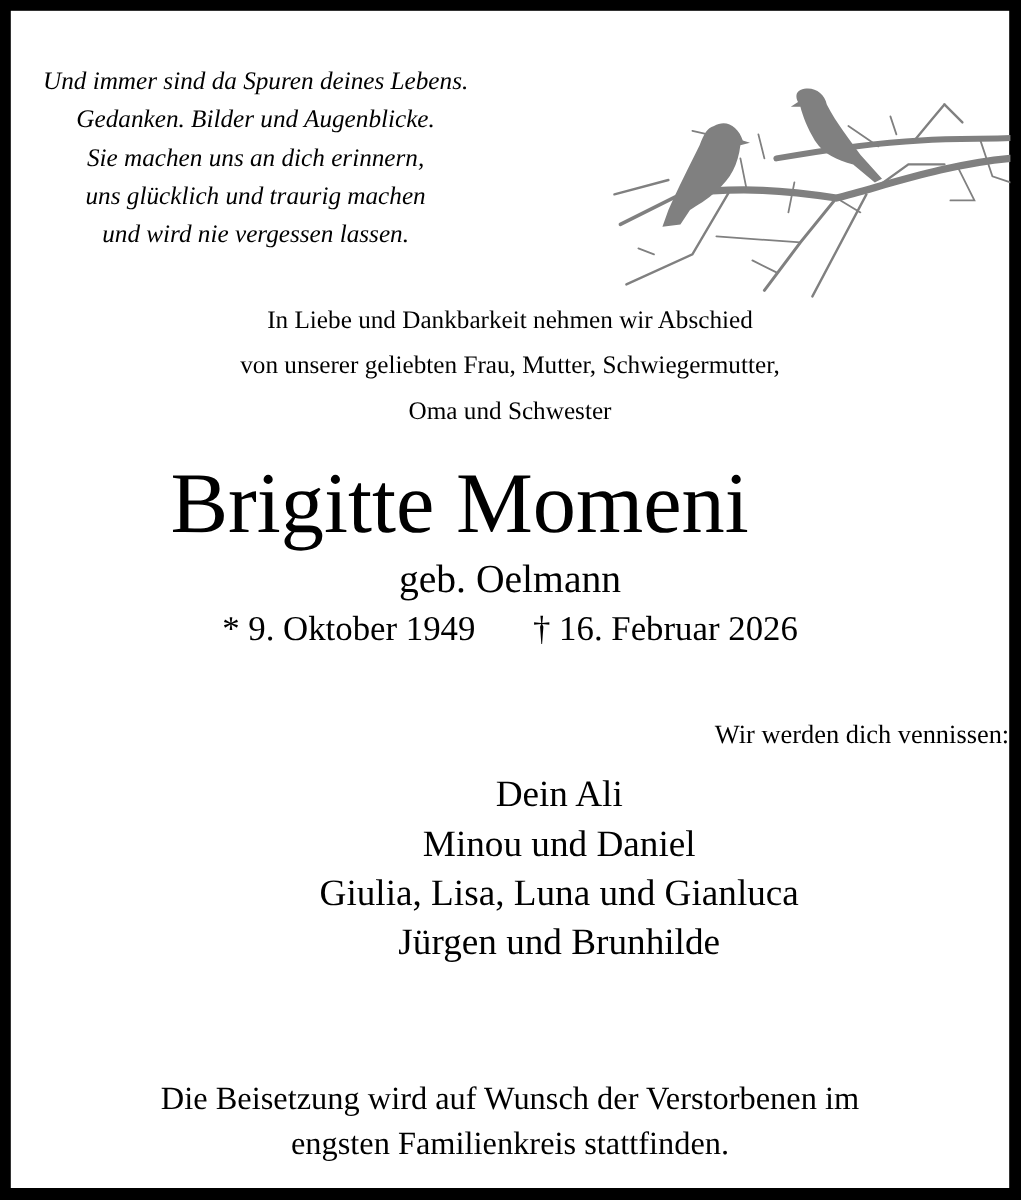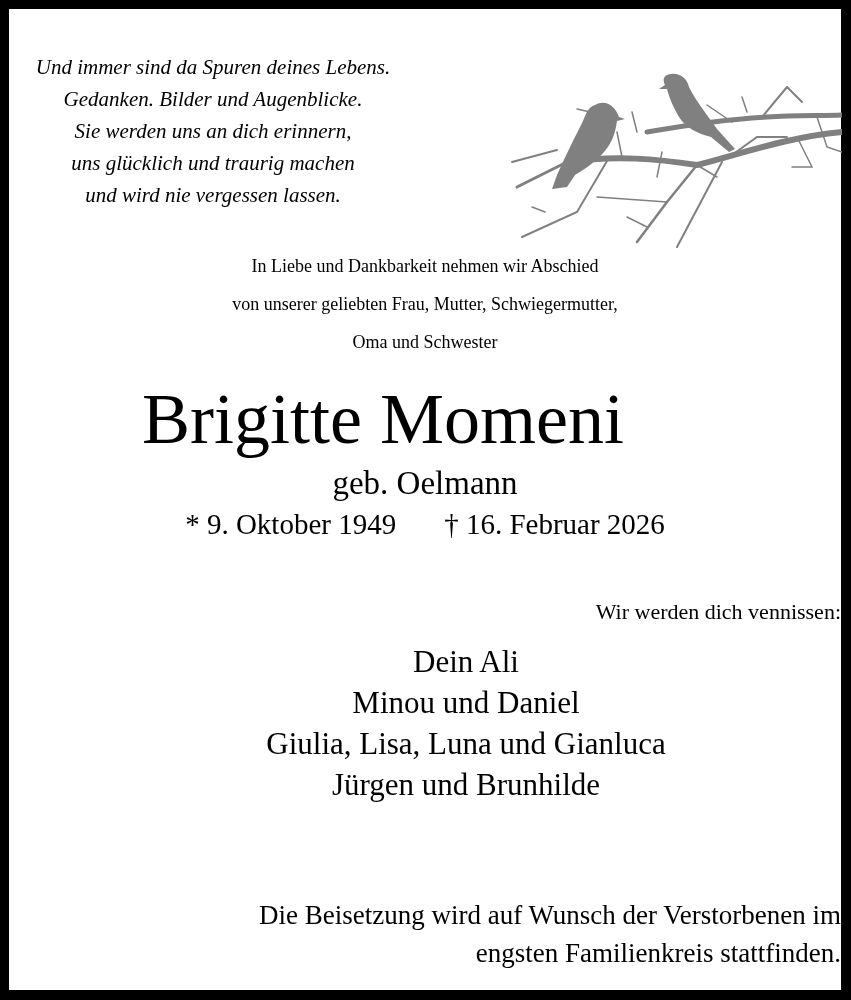--- a/index.html
+++ b/index.html
@@ -9,21 +9,21 @@
       background: #fff; font-family: "Liberation Serif", "DejaVu Serif", serif; color: #000;
     }
     .poem {
       position: absolute; left: 14px; top: 42px; width: 380px;
       text-align: center; font-style: italic; font-size: 21px; line-height: 32px;
     }
     .poem div { white-space: nowrap; }
     .birds { position: absolute; left: 488px; top: 28px; width: 345px; height: 215px; }
     .intro {
       position: absolute; left: 0; top: 238px; width: 832px; text-align: center;
-      font-size: 18px; line-height: 38px;
+      font-size: 21px; line-height: 38px;
     }
     .intro div { white-space: nowrap; }
     .name {
       position: absolute; left: 0; top: 368px; width: 748px; text-align: center;
       font-size: 72px; line-height: 84px; white-space: nowrap;
     }
     .maiden {
       position: absolute; left: 0; top: 458px; width: 832px; text-align: center;
       font-size: 33px; line-height: 32px;
     }
@@ -38,31 +38,31 @@
     }
     .mourners {
       position: absolute; left: 0; top: 632px; width: 832px; text-align: center;
       font-size: 31px; line-height: 41px; padding-left: 41px;
     }
     .mourners div { white-space: nowrap; }
     .closing {
       position: absolute; left: 0; top: 887px; width: 832px; text-align: center;
       font-size: 27px; line-height: 38px;
     }
-    .closing div { white-space: nowrap; text-align: right; }
+    .closing div { white-space: nowrap; }
   </style>
 </head>
 <body>
 
 <div class="frame">
 
   <div class="poem">
     <div>Und immer sind da Spuren deines Lebens.</div>
     <div>Gedanken. Bilder und Augenblicke.</div>
-    <div>Sie werden uns an dich erinnern,</div>
+    <div>Sie machen uns an dich erinnern,</div>
     <div>uns glücklich und traurig machen</div>
     <div>und wird nie vergessen lassen.</div>
   </div>
 
   <svg class="birds" viewBox="0 0 345 215" xmlns="http://www.w3.org/2000/svg">
     <g stroke="#808080" fill="none" stroke-linecap="round">
 
       <path d="M70 125 C120 118 160 122 200 128 C240 118 290 100 345 95" stroke-width="6"></path>
 
       <path d="M150 95 C190 88 230 82 270 80 C300 78 325 79 345 78" stroke-width="5"></path>

